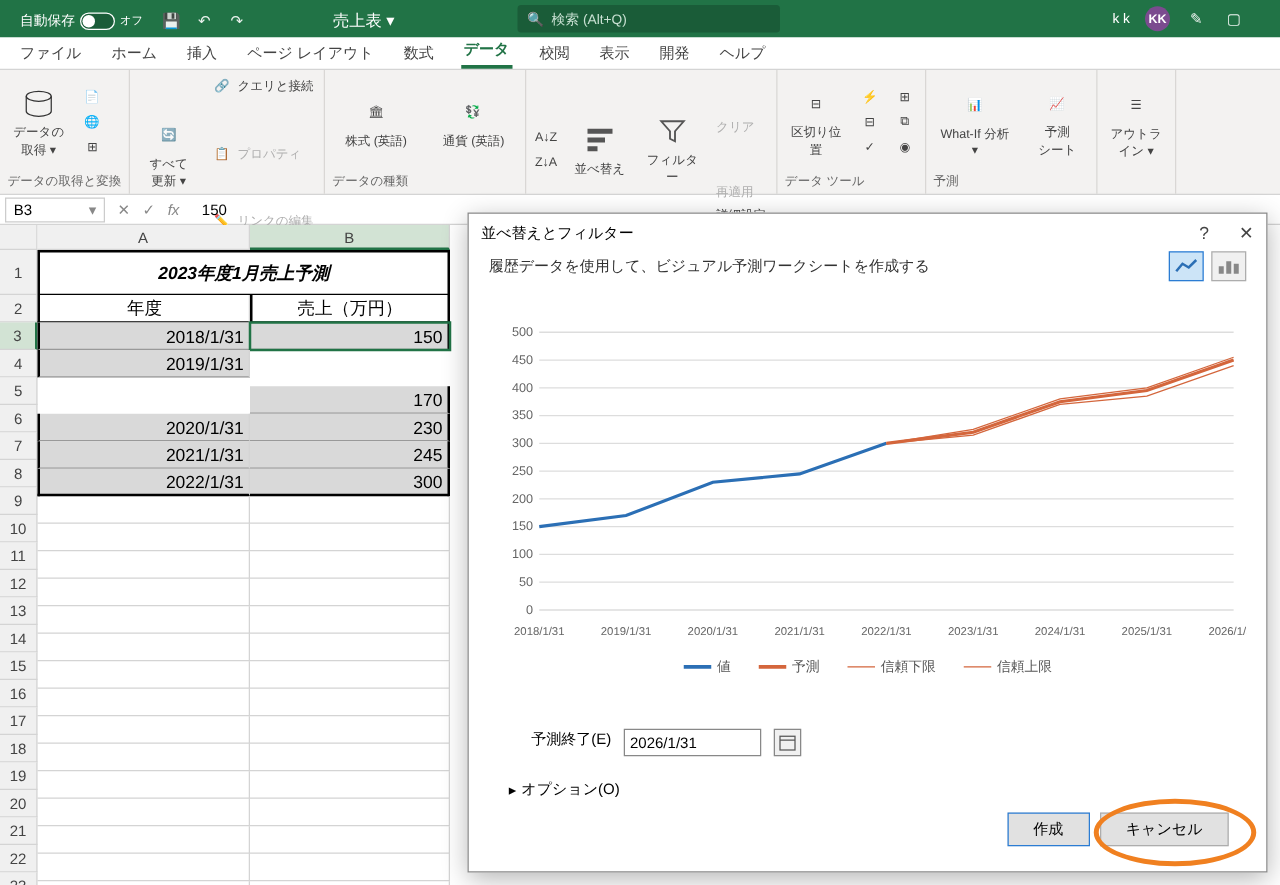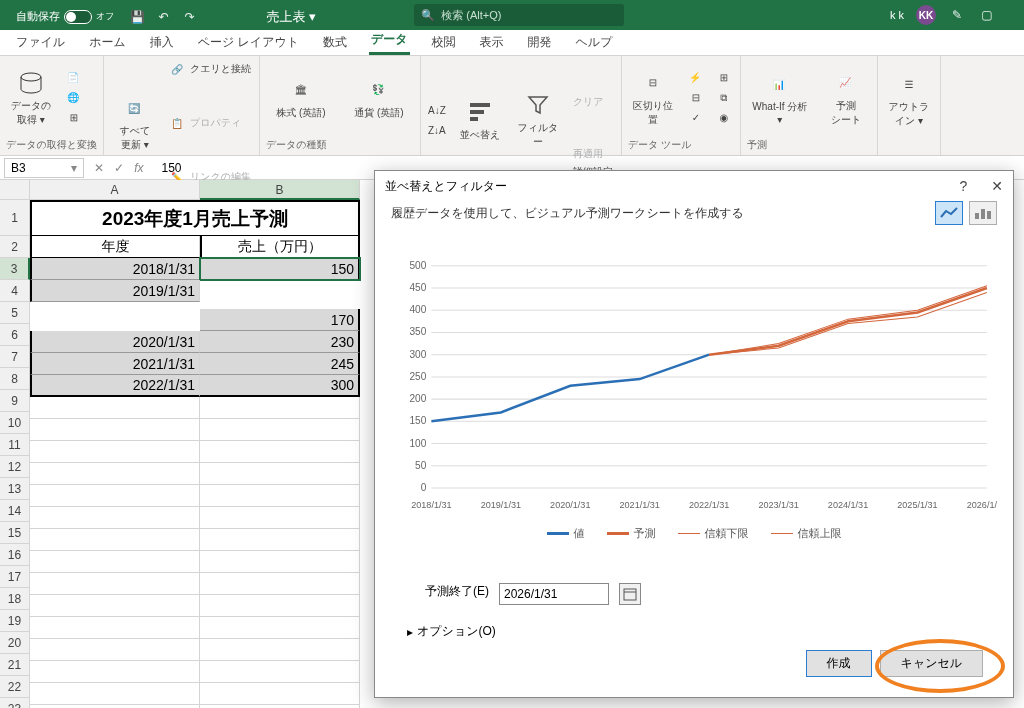--- a/index.html
+++ b/index.html
@@ -46,21 +46,21 @@
     .col-headers { display: flex; position: absolute; top: 0; left: 0; }
     .corner { width: 30px; height: 20px; background: #f0f0f0; border-right: 1px solid #d4d4d4; border-bottom: 1px solid #d4d4d4; }
     .colhdr { height: 20px; background: #f0f0f0; border-right: 1px solid #d4d4d4; border-bottom: 1px solid #d4d4d4; text-align: center; font-size: 12px; color: #444; line-height: 20px; }
     .colhdr.sel { background: #d2e3d4; border-bottom: 2px solid #217346; }
     .rowhdr { width: 30px; background: #f0f0f0; border-right: 1px solid #d4d4d4; border-bottom: 1px solid #d4d4d4; text-align: center; font-size: 12px; color: #444; line-height: 22px; height: 22px; }
     .rowhdr.sel { background: #d2e3d4; border-right: 2px solid #217346; }
     .grid { position: absolute; top: 20px; left: 30px; }
     .gridrow { display: flex; }
     .cell { height: 22px; border-right: 1px solid #d4d4d4; border-bottom: 1px solid #d4d4d4; padding: 0 4px; display: flex; align-items: center; font-size: 13px; overflow: hidden; }
     .cell.active { outline: 2px solid #217346; outline-offset: -1px; }
-    .cell.title-cell { justify-content: center; font-weight: bold; font-size: 19px; border-top: 2px solid #000; border-left: 2px solid #000; border-right: 2px solid #000; border-bottom: 1px solid #000; height: 36px; }
+    .cell.title-cell { justify-content: center; font-weight: bold; font-size: 14px; border-top: 2px solid #000; border-left: 2px solid #000; border-right: 2px solid #000; border-bottom: 1px solid #000; height: 36px; font-style: italic; }
     .cell.th { justify-content: center; border-bottom: 1px solid #000; border-left: 2px solid #000; font-size: 14px; }
     .cell.th:last-child { border-right: 2px solid #000; }
     .cell.td-date { justify-content: flex-end; border-left: 2px solid #000; border-bottom: 1px solid #999; background: #d9d9d9; font-size: 14px; }
     .cell.td-val { justify-content: flex-end; border-right: 2px solid #000; border-bottom: 1px solid #999; background: #d9d9d9; font-size: 14px; }
     .cell.last-row { border-bottom: 2px solid #000; }
     .row-hdrs { position: absolute; top: 20px; left: 0; }
 
     
     .dialog { position: absolute; top: 170px; left: 374px; width: 640px; height: 528px; background: #fff; border: 1px solid #888; box-shadow: 0 5px 20px rgba(0,0,0,0.3); display: flex; flex-direction: column; }
     .dlg-title { height: 30px; display: flex; align-items: center; padding: 0 10px; font-size: 12px; }

